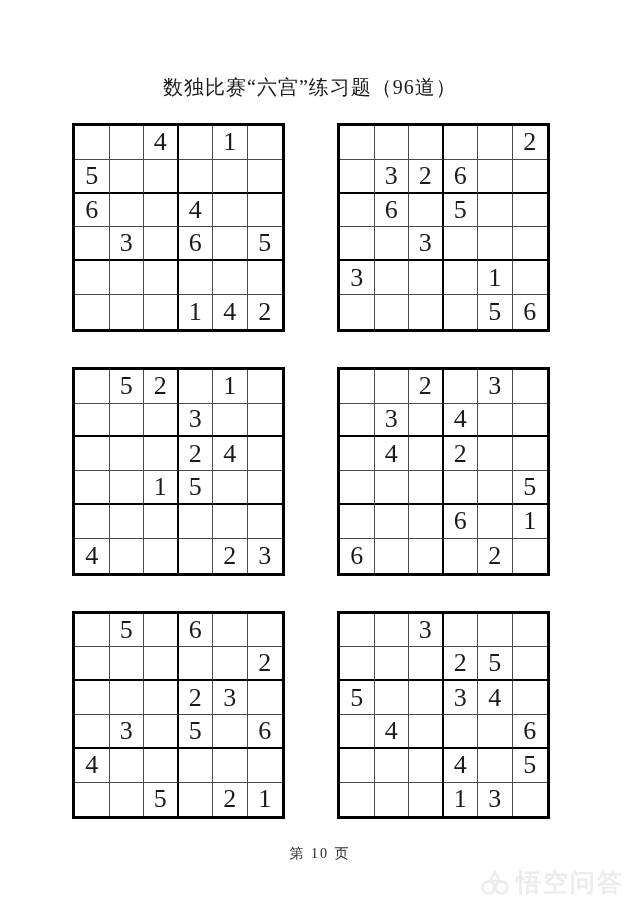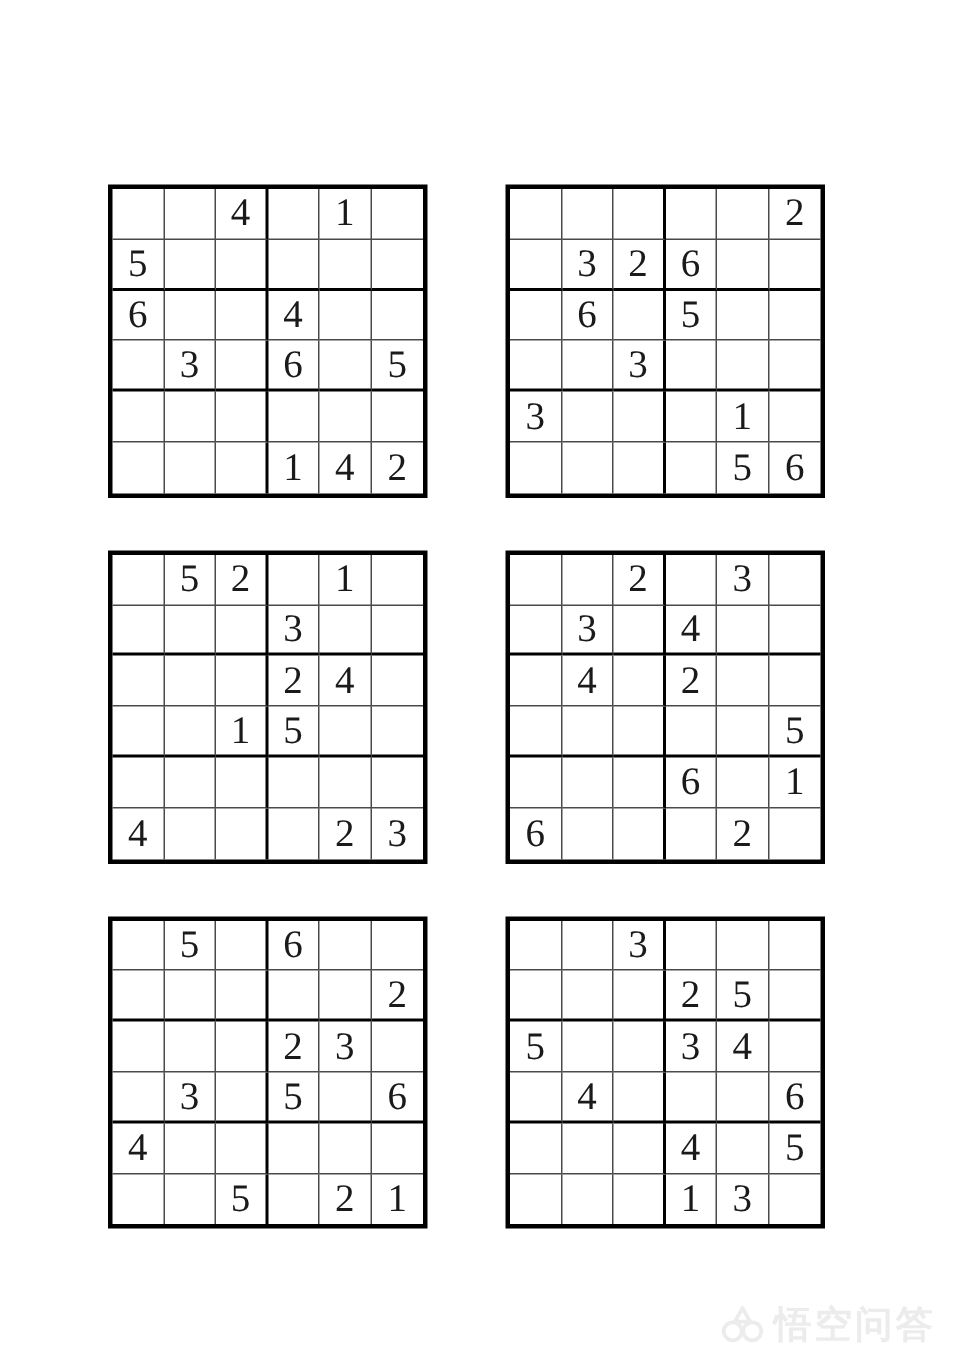--- a/index.html
+++ b/index.html
@@ -75,20 +75,21 @@
     white-space: nowrap;
     user-select: none;
   }
   .wm-icon { display: inline-flex; }
 </style>
 </head>
 <body>
 
 <div class="page">
 
+  <h1 class="title">数独比赛“六宫”练习题（96道）</h1>
 
   <div class="grids" id="puzzles-container">
       <div class="sudoku-grid">
         <div class="cell"></div>
         <div class="cell"></div>
         <div class="cell thick-right">4</div>
         <div class="cell"></div>
         <div class="cell">1</div>
         <div class="cell no-right"></div>
         <div class="cell thick-bottom">5</div>
@@ -307,20 +308,21 @@
         <div class="cell no-right">5</div>
         <div class="cell no-bottom"></div>
         <div class="cell no-bottom"></div>
         <div class="cell thick-right no-bottom"></div>
         <div class="cell no-bottom">1</div>
         <div class="cell no-bottom">3</div>
         <div class="cell no-right no-bottom"></div>
       </div>
     </div>
 
+  <div class="footer">第 10 页</div>
 
   <div class="watermark">
     <span class="wm-icon">
       <svg width="32" height="28" viewBox="0 0 32 28" fill="none" stroke="#ececec" stroke-width="2.5" stroke-linejoin="round">
         <path d="M16 3 L11 12 H21 Z"></path>
         <circle cx="9.5" cy="18.5" r="6"></circle>
         <circle cx="22.5" cy="18.5" r="6"></circle>
       </svg>
     </span>
     <span class="wm-text">悟空问答</span>

